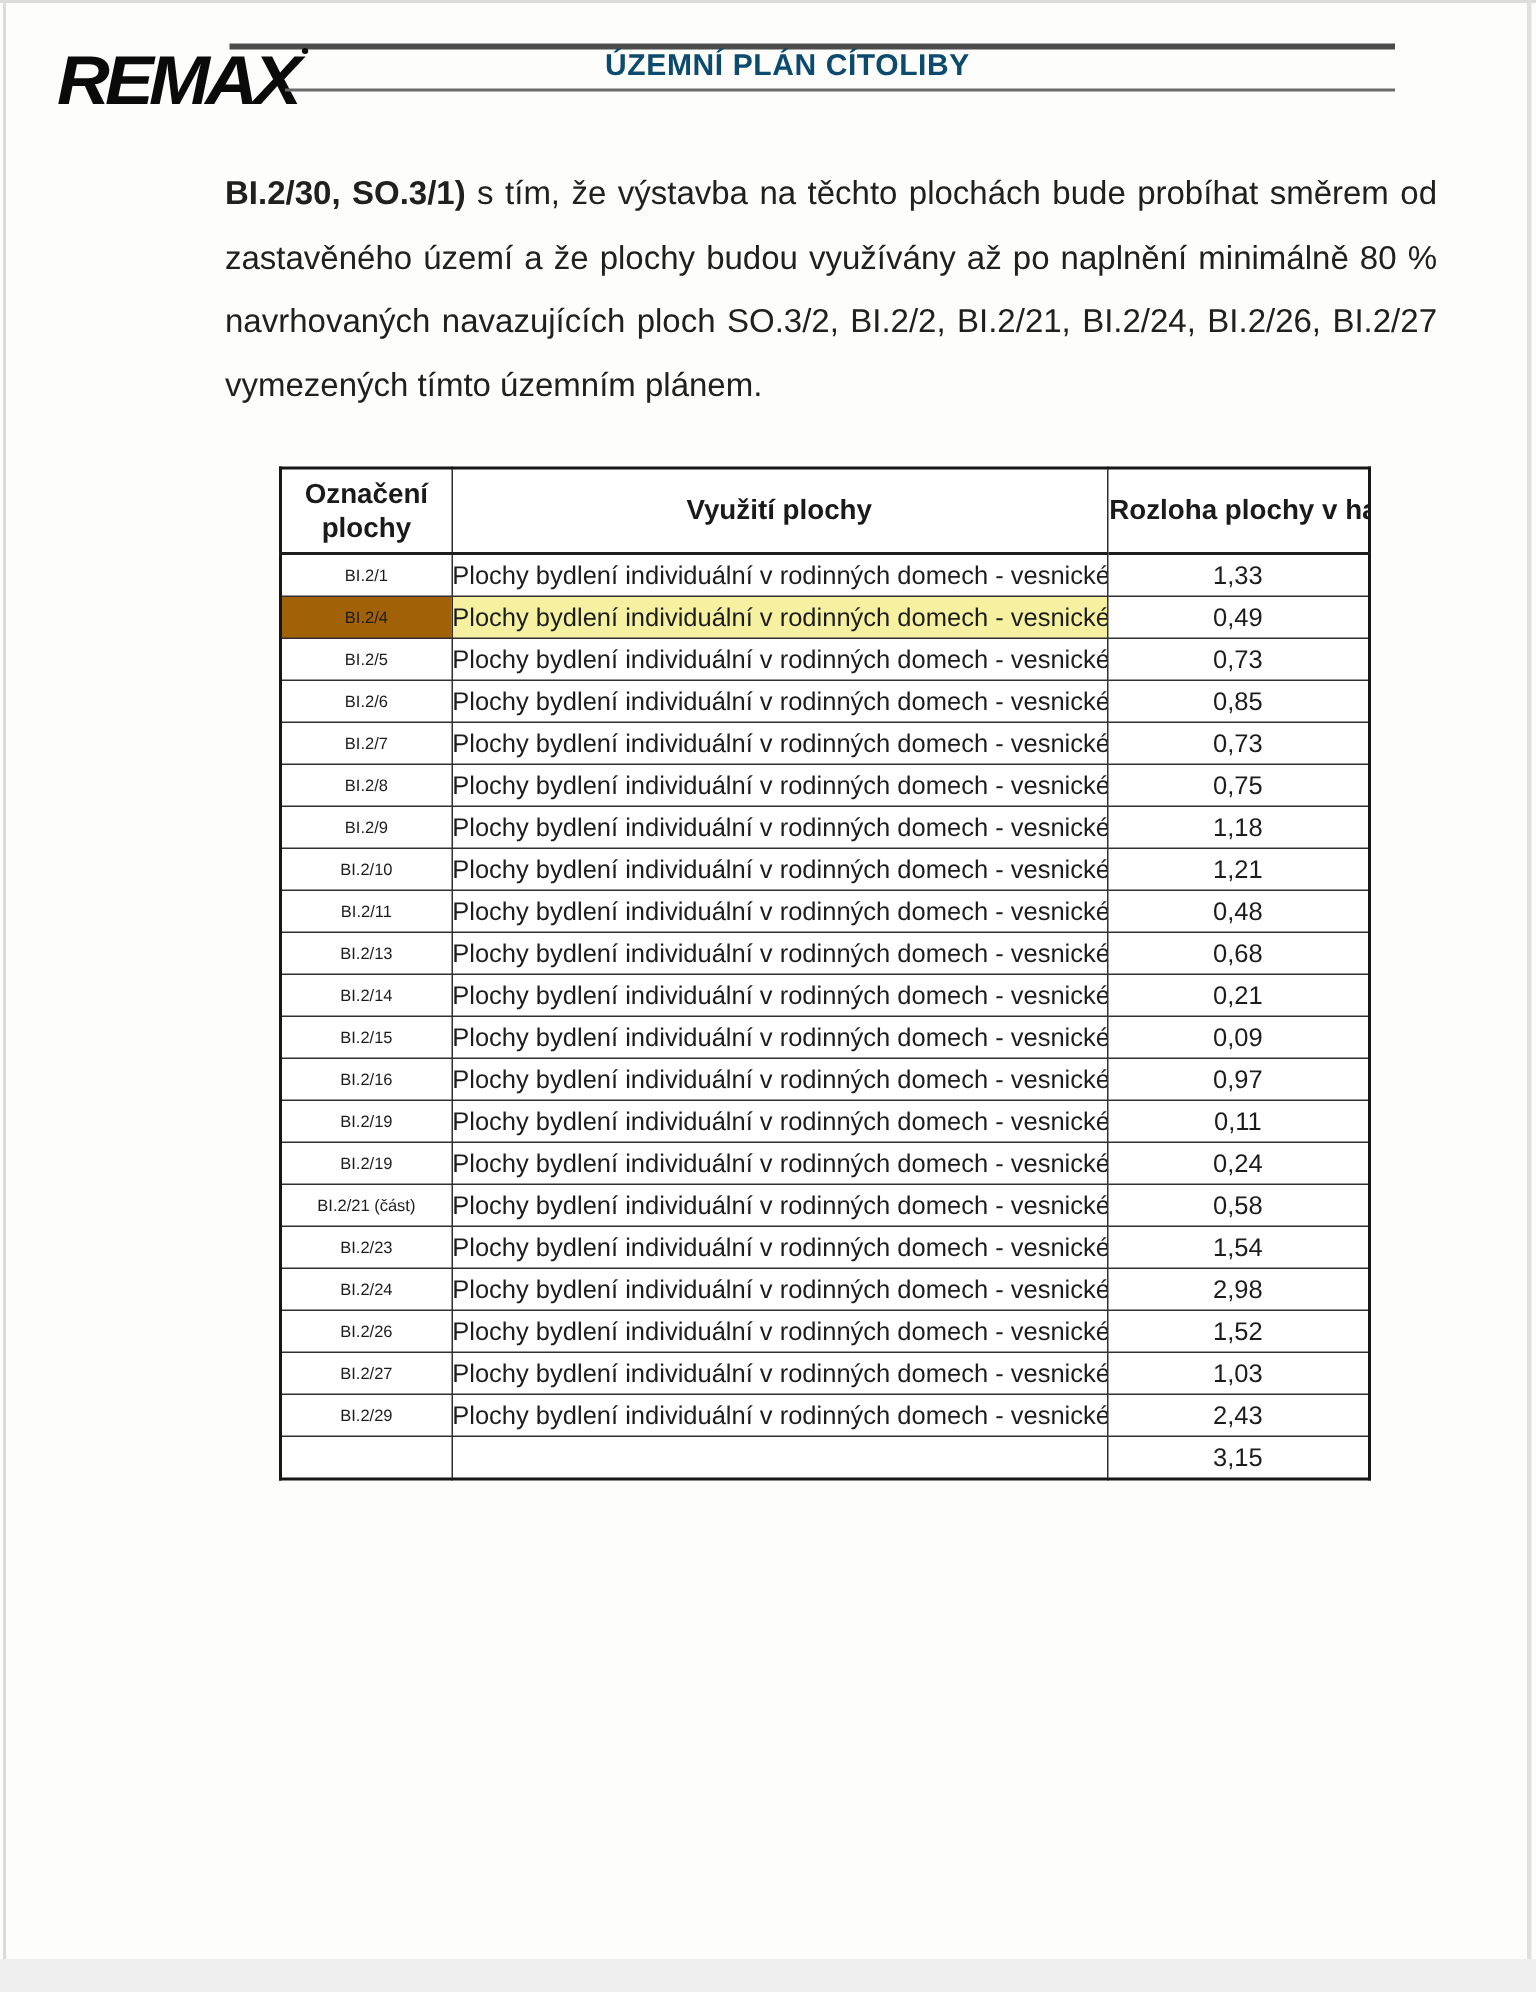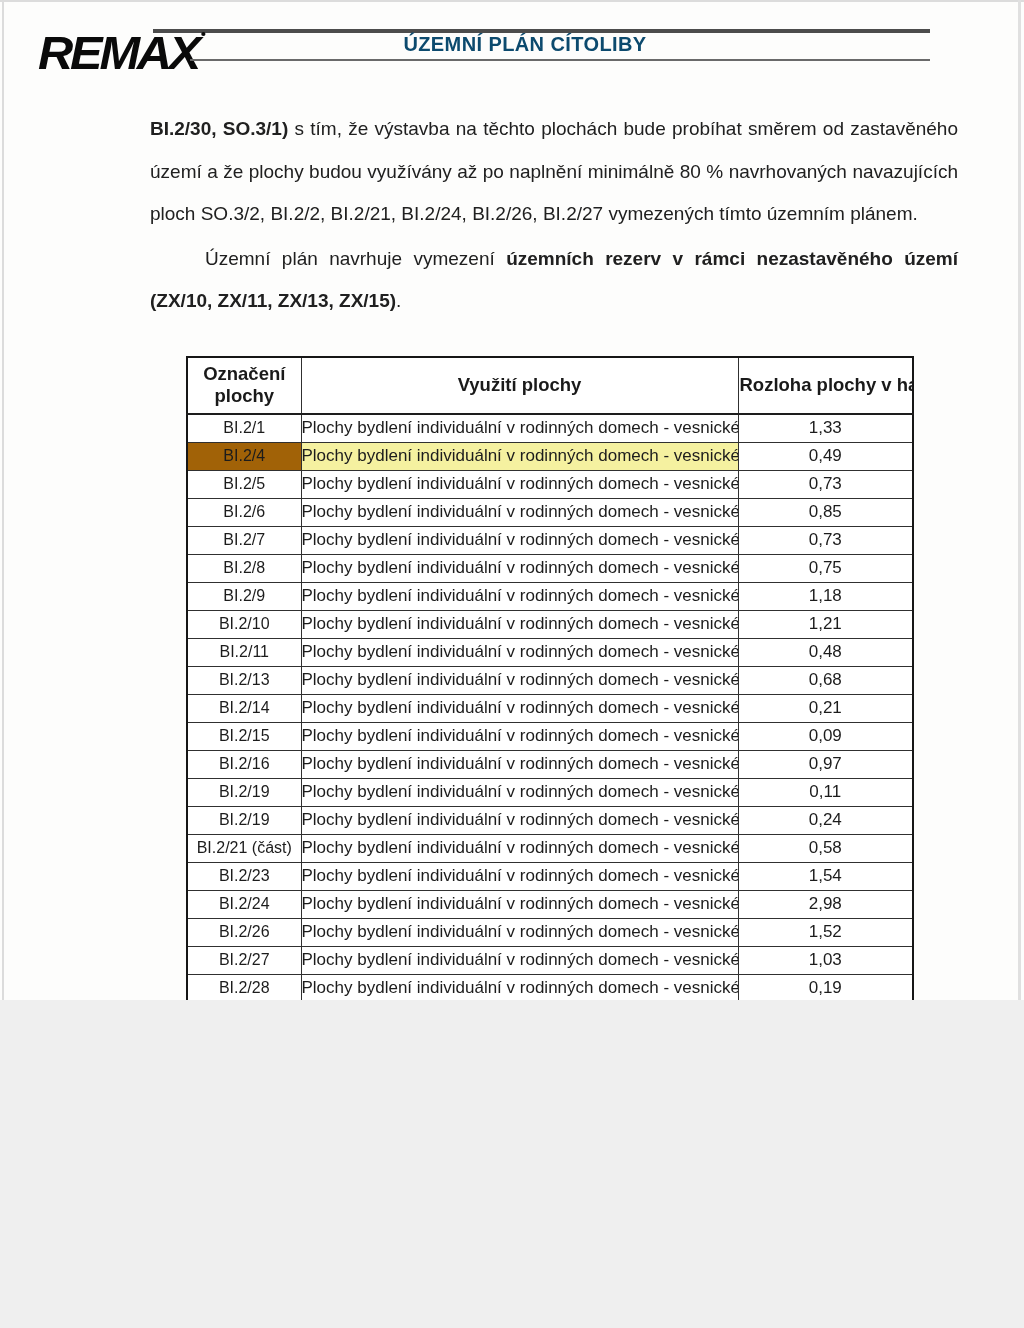--- a/index.html
+++ b/index.html
@@ -1,17 +1,17 @@
 <!DOCTYPE html>
 <html><head>
 <meta charset="utf-8">
 <style>
   html,body { margin:0; padding:0; background:#efefef; }
   .page {
-    position:relative; width:1024px; height:1000px; overflow:hidden;
+    position:relative; width:1024px; height:1306px; overflow:hidden;
     background:#fdfdfc; color:#1f1f1f;
     font-family:"Liberation Sans","DejaVu Sans",sans-serif;
   }
   
   .edge { position:absolute; background:#dcdcdc; }
   .edge-top    { left:0; top:0; width:1024px; height:2px; }
   .edge-left   { left:2px; top:0; width:2px; height:1328px; }
   .edge-right  { left:1018px; top:0; width:3px; height:1328px; background:#e0e0e0; }
   .edge-bottom { left:0; top:1325px; width:1024px; height:3px; }
 
@@ -32,21 +32,21 @@
   }
   .doc-title {
     position:absolute; left:153px; top:33px; width:744px;
     text-align:center; font-size:20px; font-weight:600; letter-spacing:.4px;
     color:#0c4a6e;
   }
 
   
   .content { margin:28px 66px 0 150px; width:808px; }
   .para {
-    margin:0; text-align:justify; font-size:19px; line-height:42.5px;
+    margin:0; text-align:justify; font-size:22px; line-height:42.5px;
     color:#202020;
   }
   .para + .para { margin-top:2px; }
   .para.indent { text-indent:55px; }
   .para.gap { margin-top:38px; }
   .para .b { font-weight:700; }
 
   
   table.plan {
     border-collapse:collapse; table-layout:fixed; width:726px;
@@ -57,21 +57,21 @@
   table.plan thead th {
     height:53px; vertical-align:middle; text-align:center;
     font-weight:700; font-size:18.5px; line-height:1.2; color:#1a1a1a;
     border-bottom:2px solid #1d1d1d;
   }
   th.h-area { font-size:17px; white-space:nowrap; }
   table.plan tbody td {
     height:27px; padding:0; text-align:center; vertical-align:middle;
     color:#1c1c1c; white-space:nowrap;
   }
-  td.c-id   { font-size:16px;margin-top:48px; }
+  td.c-id   { font-size:11px;margin-top:48px; }
   td.c-use  { font-size:17px; }
   td.c-area { font-size:17px; }
   tr.partial td { vertical-align:top; padding-top:1px; }
 </style>
 </head>
 <body>
 
 <div class="page">
   <div class="edge edge-top"></div>
   <div class="edge edge-left"></div>
@@ -81,21 +81,20 @@
   <div class="header">
     <div class="rule rule-top"></div>
     <div class="logo"><span>REMAX</span><span class="tm-dot"></span></div>
     <div class="doc-title">ÚZEMNÍ PLÁN CÍTOLIBY</div>
     <div class="rule rule-bottom"></div>
   </div>
 
   <div class="content">
     <div id="paras">
         <p class="para"><span class="b">BI.2/30, SO.3/1)</span><span> s tím, že výstavba na těchto plochách bude probíhat směrem od zastavěného území a že plochy budou využívány až po naplnění minimálně 80 % navrhovaných navazujících ploch SO.3/2, BI.2/2, BI.2/21, BI.2/24, BI.2/26, BI.2/27 vymezených tímto územním plánem.</span></p>
-        <p class="para indent"><span>Územní plán navrhuje vymezení </span><span class="b">územních rezerv v rámci nezastavěného území (ZX/10, ZX/11, ZX/13, ZX/15)</span><span>.</span></p>
       </div>
 
     <table class="plan">
       <colgroup>
         <col style="width:114px">
         <col style="width:437px">
         <col style="width:175px">
       </colgroup>
       <thead>
         <tr>
@@ -199,25 +198,20 @@
             <td class="c-id">BI.2/26</td>
             <td class="c-use">Plochy bydlení individuální v rodinných domech - vesnické</td>
             <td class="c-area">1,52</td>
           </tr>
           <tr>
             <td class="c-id">BI.2/27</td>
             <td class="c-use">Plochy bydlení individuální v rodinných domech - vesnické</td>
             <td class="c-area">1,03</td>
           </tr>
           <tr>
-            <td class="c-id">BI.2/28</td>
-            <td class="c-use">Plochy bydlení individuální v rodinných domech - vesnické</td>
-            <td class="c-area">0,19</td>
-          </tr>
-          <tr>
             <td class="c-id">BI.2/29</td>
             <td class="c-use">Plochy bydlení individuální v rodinných domech - vesnické</td>
             <td class="c-area">2,43</td>
           </tr>
           <tr class="partial">
             <td class="c-id"></td>
             <td class="c-use"></td>
             <td class="c-area">3,15</td>
           </tr>
         </tbody>

